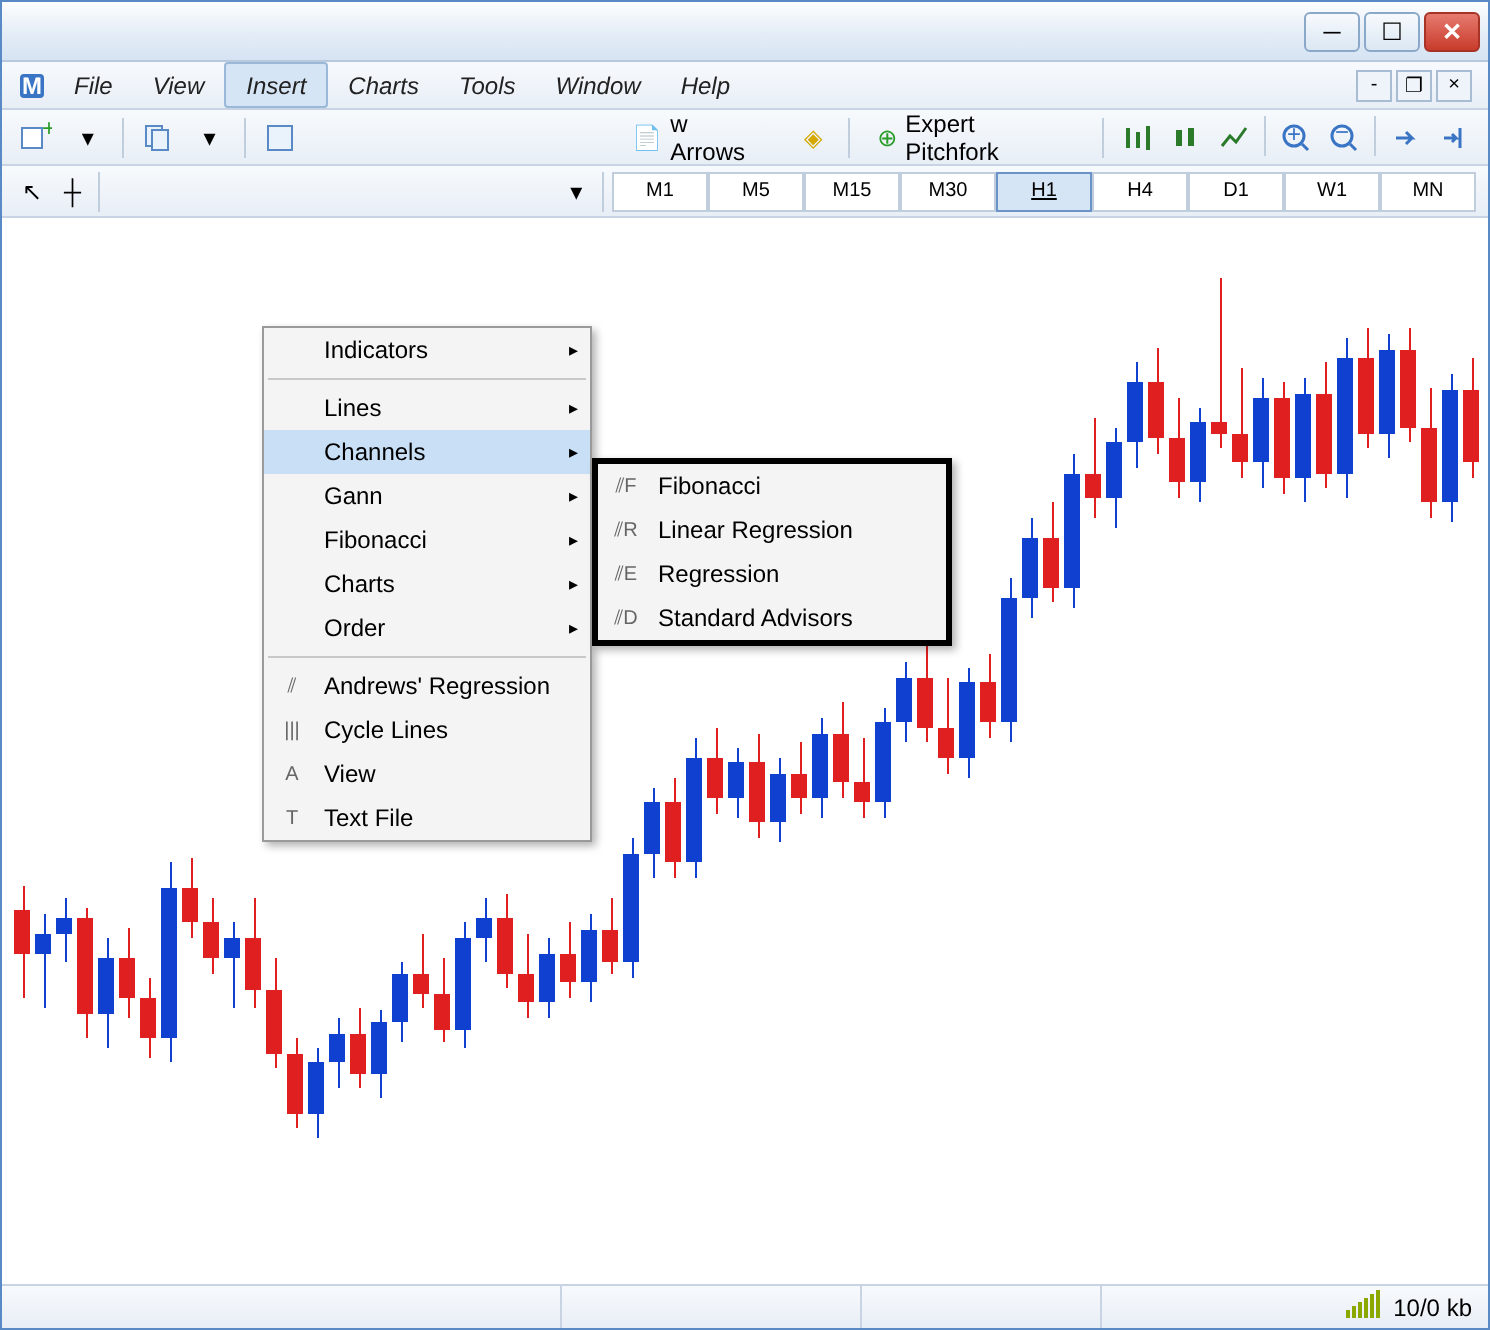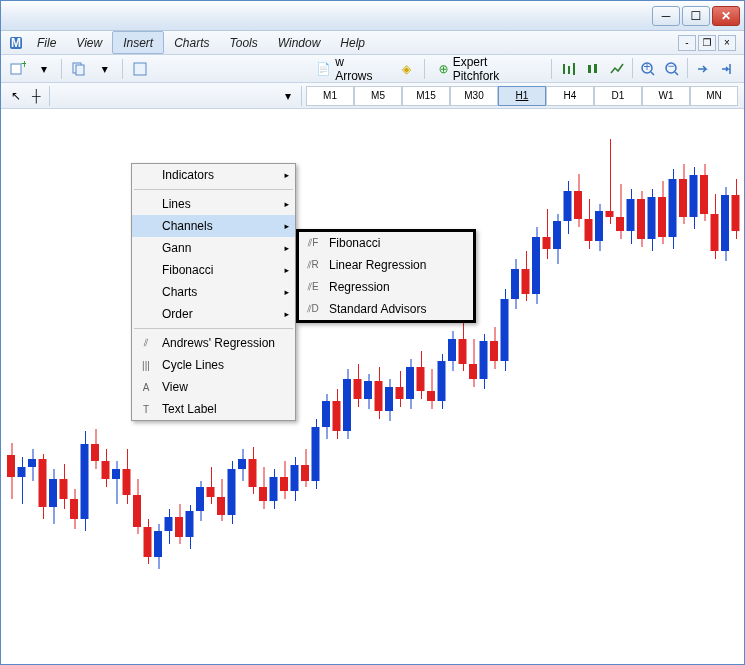--- a/index.html
+++ b/index.html
@@ -353,21 +353,21 @@
           <li>
             <span class="lico">|||</span>
             <span>Cycle Lines</span>
           </li>
           <li>
             <span class="lico">A</span>
             <span>View</span>
           </li>
           <li>
             <span class="lico">T</span>
-            <span>Text Label</span>
+            <span>Text File</span>
           </li>
         </ul>
     </div>
 
     <div class="dropdown sub-menu">
       <ul id="channels-submenu-list">
           <li>
             <span class="lico">⫽F</span>
             <span>Fibonacci</span>
           </li>
@@ -380,14 +380,25 @@
             <span>Regression</span>
           </li>
           <li>
             <span class="lico">⫽D</span>
             <span>Standard Advisors</span>
           </li>
         </ul>
     </div>
   </div>
 
+  <div class="statusbar">
+    <div class="status-cell" style="width:280px"></div>
+    <div class="status-cell" style="width:150px"></div>
+    <div class="status-cell" style="width:120px"></div>
+    <div class="status-right">
+      <span class="conn-bars">
+        <span style="height:4px"></span><span style="height:6px"></span><span style="height:8px"></span><span style="height:10px"></span><span style="height:12px"></span><span style="height:14px"></span>
+      </span>
+      <span>10/0 kb</span>
+    </div>
+  </div>
 
 </div>
 
 </body></html>

